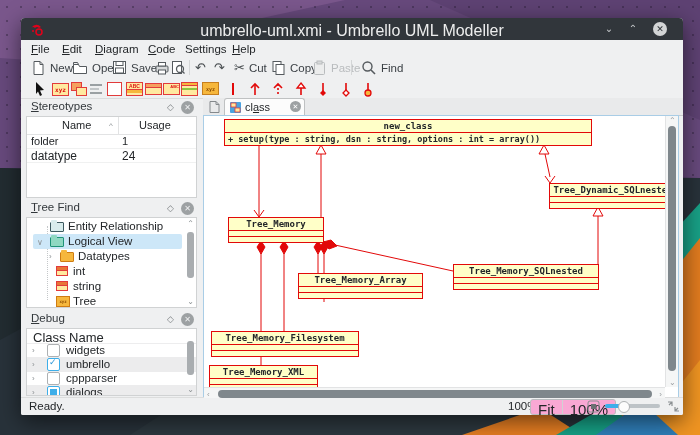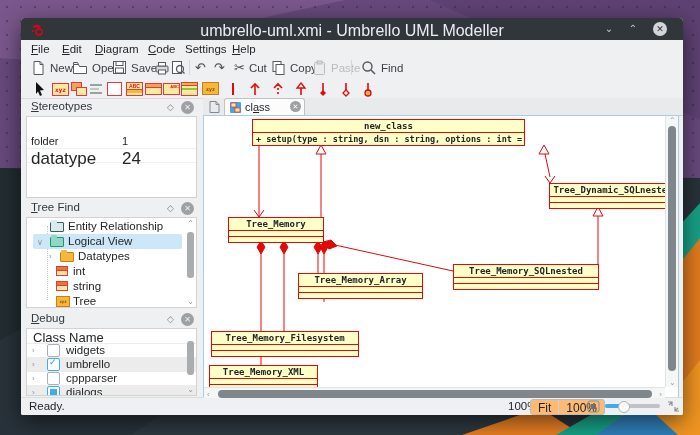--- a/index.html
+++ b/index.html
@@ -74,21 +74,21 @@
         font-family:"DejaVu Sans Mono",monospace;font-weight:bold;font-size:9px;box-sizing:border-box}
   .ubox-title{text-align:center;padding:1px 2px 0;white-space:nowrap;overflow:hidden;height:11px;line-height:10px}
   .ubox-row{height:5px;border-top:1px solid #e20909}
   .ubox-op{border-top:1px solid #e20909;padding:1px 3px;font-size:8.5px;white-space:nowrap;overflow:hidden}
   .sbar-v{position:absolute;left:461px;top:0;width:12px;height:271px;background:#f5f6f6;border-left:1px solid #e2e3e4;z-index:4}
   .sbar-h{position:absolute;left:0;top:271px;width:461px;height:13px;background:#f5f6f6;border-top:1px solid #e2e3e4;z-index:4}
   .handle{position:absolute;background:#7f878c;border-radius:4px}
   .sb-ar{position:absolute;color:#9a9ea1;font-size:8px}
   
   .statusbar{position:absolute;left:0;right:0;bottom:0;height:17px;background:#eff0f1;border-top:1px solid #dcdddd;border-radius:0 0 2px 2px}
-  .btn-group{position:absolute;display:flex;border:1px solid #b9bcbe;border-radius:3px;background:#fdba74;height:14px;font-size:12px}
+  .btn-group{position:absolute;display:flex;border:1px solid #b9bcbe;border-radius:3px;background:#f9a8d4;height:14px;font-size:15px}
   .btn-group span{padding:1px 7px}
   .btn-group span:first-child{border-right:1px solid #d0d2d3}
   .slider-track{position:absolute;height:4px;border-radius:2px;background:#bdc3c7}
   .slider-fill{position:absolute;height:4px;border-radius:2px;background:#3daee9}
   .slider-handle{position:absolute;width:10px;height:10px;border-radius:50%;background:#fcfcfc;border:1px solid #aeb1b3}
 </style>
 </head>
 <body>
 
 <div class="desk">
@@ -254,25 +254,31 @@
         <circle cx="8" cy="12" r="3" fill="#f6b73c" stroke="#e20909" stroke-width="1.3"></circle>
       </svg>
   </div>
 
   <div class="panel-h" style="top:80px">
     <span class="panel-title"><span></span><u>S</u><span>tereotypes</span></span>
     <span class="ph-ico" style="right:22px">◇</span>
     <span class="ph-ico ph-close" style="right:5px">✕</span>
   </div>
   <div class="panel-body" style="top:98px;height:80px">
+    <div class="ab" style="left:0;top:0;right:0;height:17px;border-bottom:1px solid #e2e3e4;font-size:11px">
+      <span class="ab" style="left:35px;top:2px">Name</span>
+      <span class="ab chev" style="left:82px;top:4px">^</span>
+      <span class="ab" style="left:112px;top:2px">Usage</span>
+      <span class="ab" style="left:91px;top:0;bottom:0;width:1px;background:#e2e3e4"></span>
+    </div>
     <div class="trow" style="top:17px;height:14px;border-bottom:1px solid #f0f1f1;font-size:11px">
       <span class="ab" style="left:4px;top:1px">folder</span>
       <span class="ab" style="left:95px;top:1px">1</span>
     </div>
-    <div class="trow" style="top:31px;height:14px;border-bottom:1px solid #f0f1f1;font-size:17px">
+    <div class="trow" style="top:31px;height:14px;border-bottom:1px solid #f0f1f1;font-size:12px">
       <span class="ab" style="left:4px;top:1px">datatype</span>
       <span class="ab" style="left:95px;top:1px">24</span>
     </div>
   </div>
 
   <div class="panel-h" style="top:181px">
     <span class="panel-title"><span></span><u>T</u><span>ree Find</span></span>
     <span class="ph-ico" style="right:22px">◇</span>
     <span class="ph-ico ph-close" style="right:5px">✕</span>
   </div>
@@ -399,21 +405,21 @@
           <path d="M120 137 L120 186"></path>
             <path d="M120 125 L124 131 L120 138 L116 131 Z" fill="#e20909"></path>
         </g>
         <g>
           <path d="M131 129 L249 155"></path>
             <path d="M119 126 L127 124 L133 130 L125 133 Z" fill="#e20909"></path>
         </g>
       </g>
     </svg>
 
-    <div class="ubox" style="left:48px;top:3px;width:273px">
+    <div class="ubox" style="left:20px;top:3px;width:368px">
       <div class="ubox-title">new_class</div>
       <div class="ubox-op">+ setup(type : string, dsn : string, options : int = array())</div>
     </div>
     <div class="ubox" style="left:345px;top:67px;width:128px">
       <div class="ubox-title">Tree_Dynamic_SQLnested</div>
       <div class="ubox-row"></div>
         <div class="ubox-row"></div>
     </div>
     <div class="ubox" style="left:24px;top:101px;width:96px">
       <div class="ubox-title">Tree_Memory</div>

